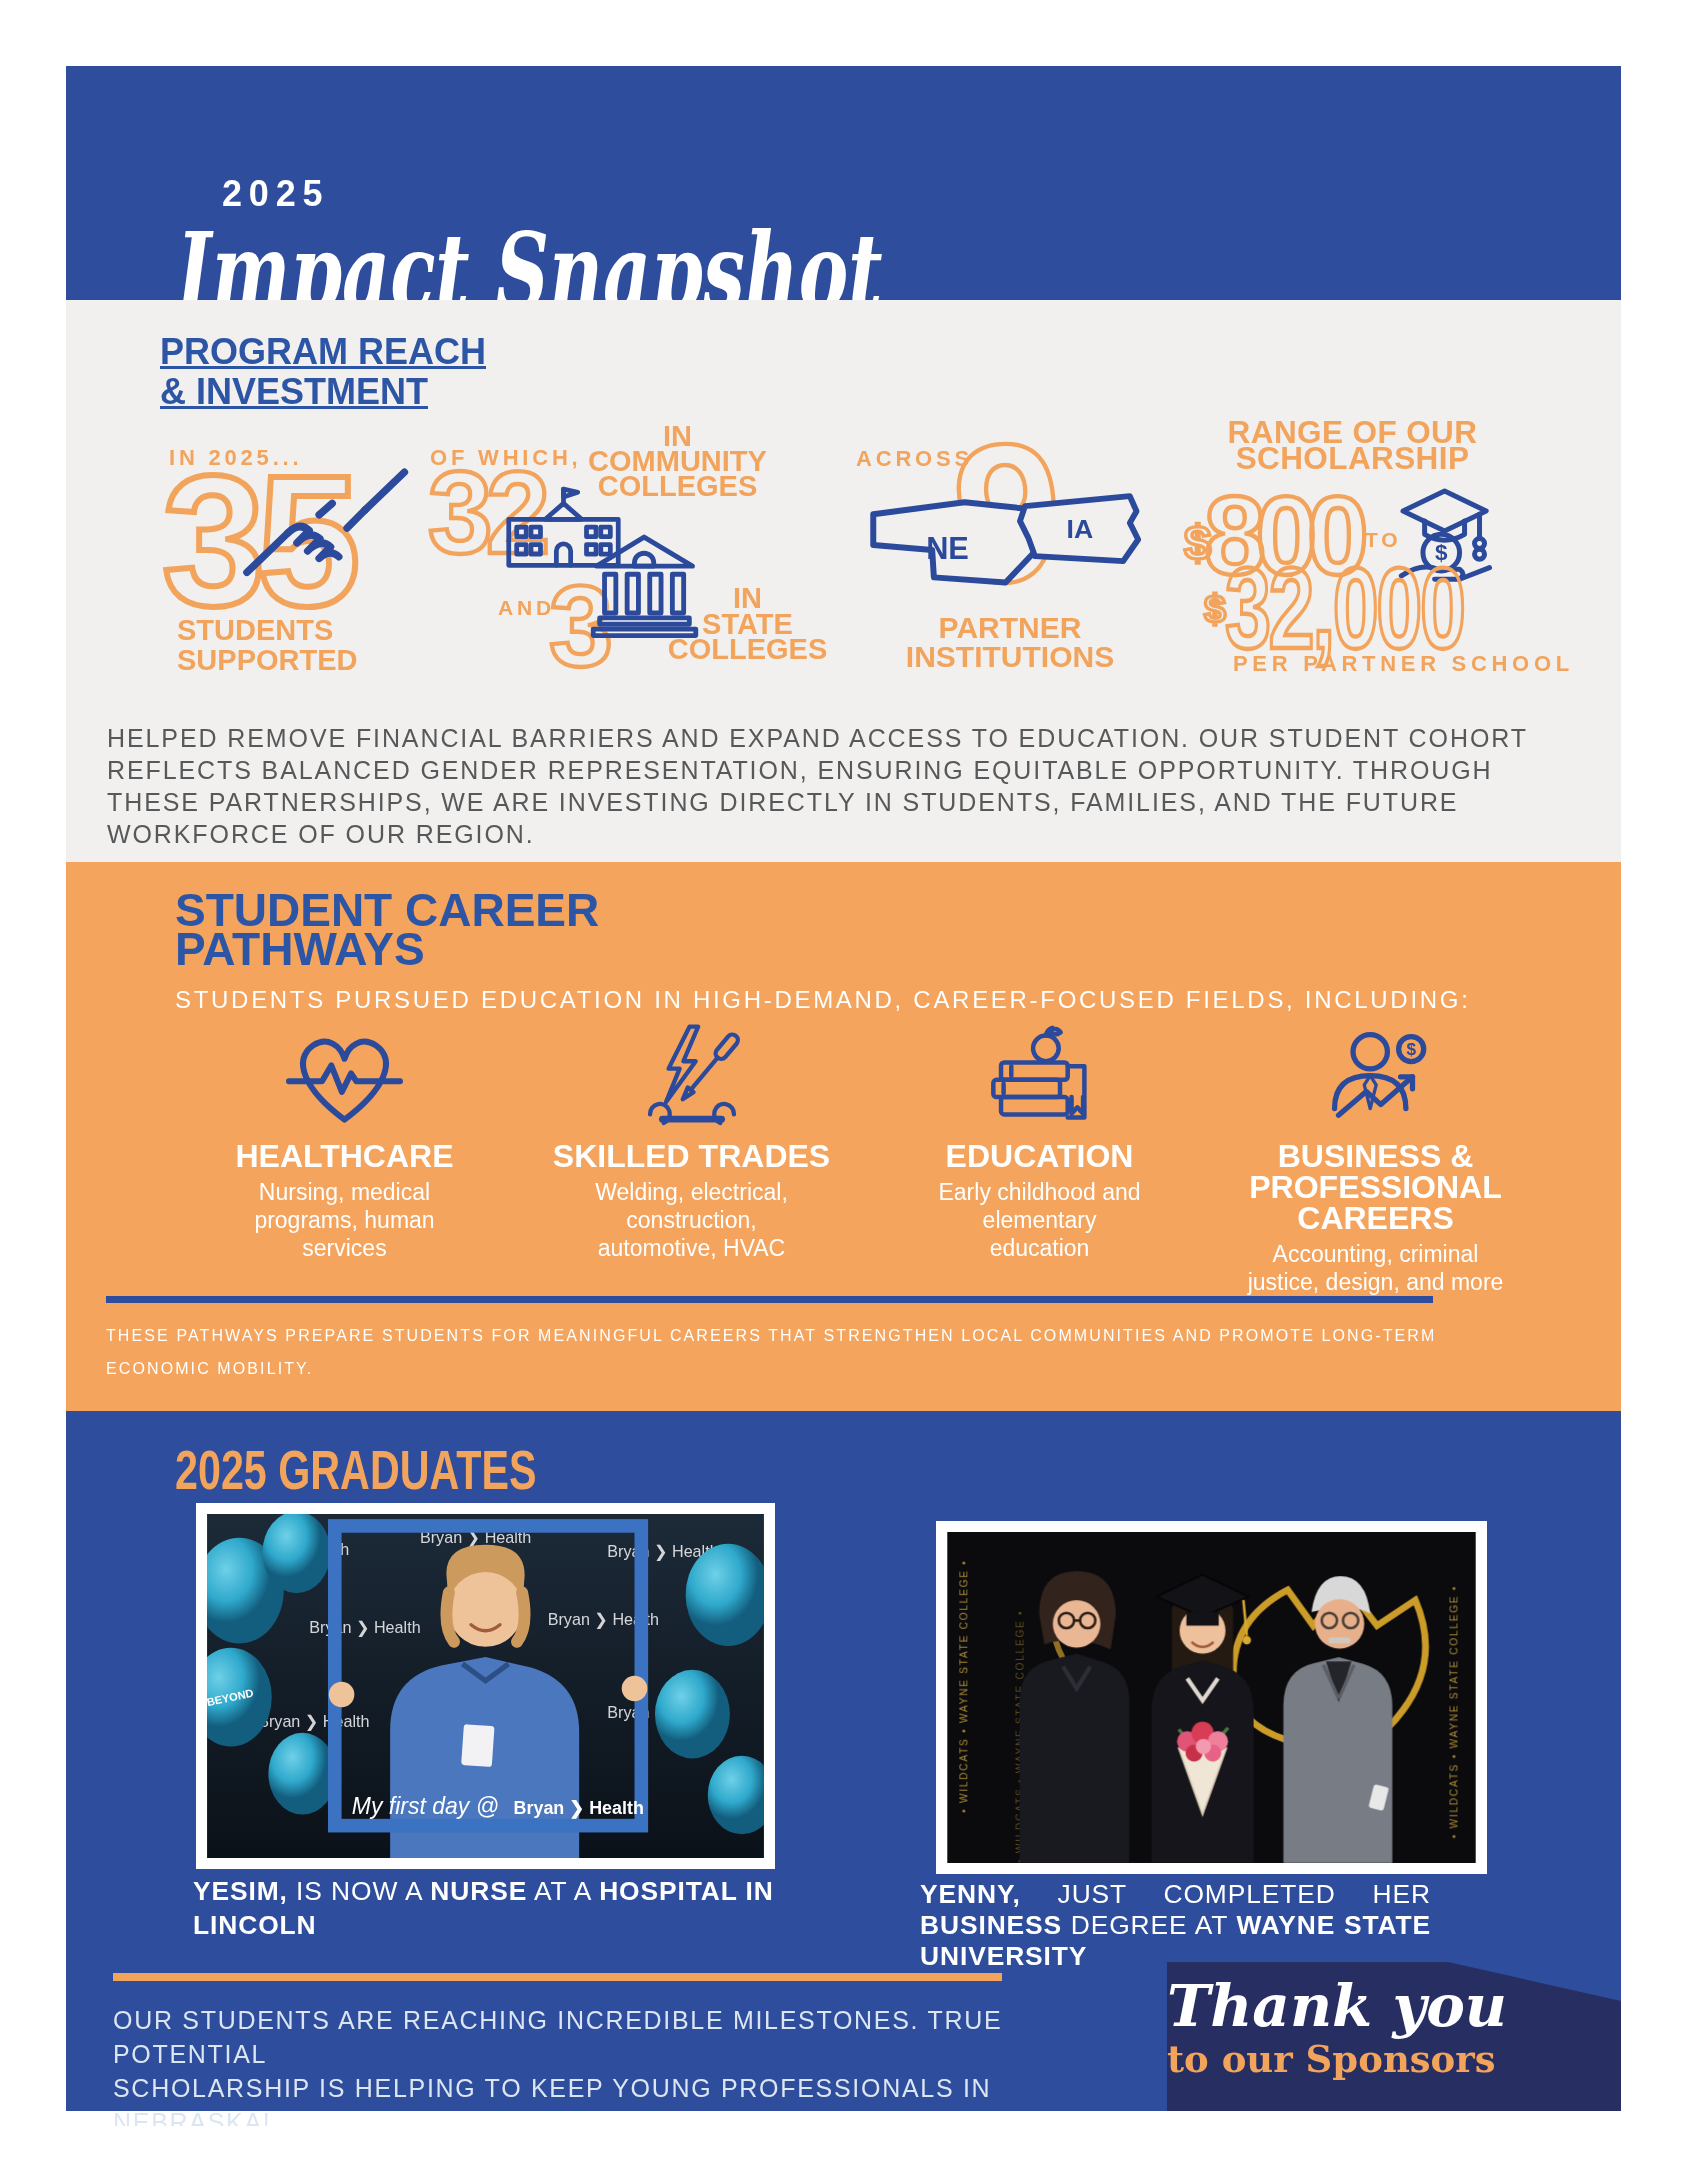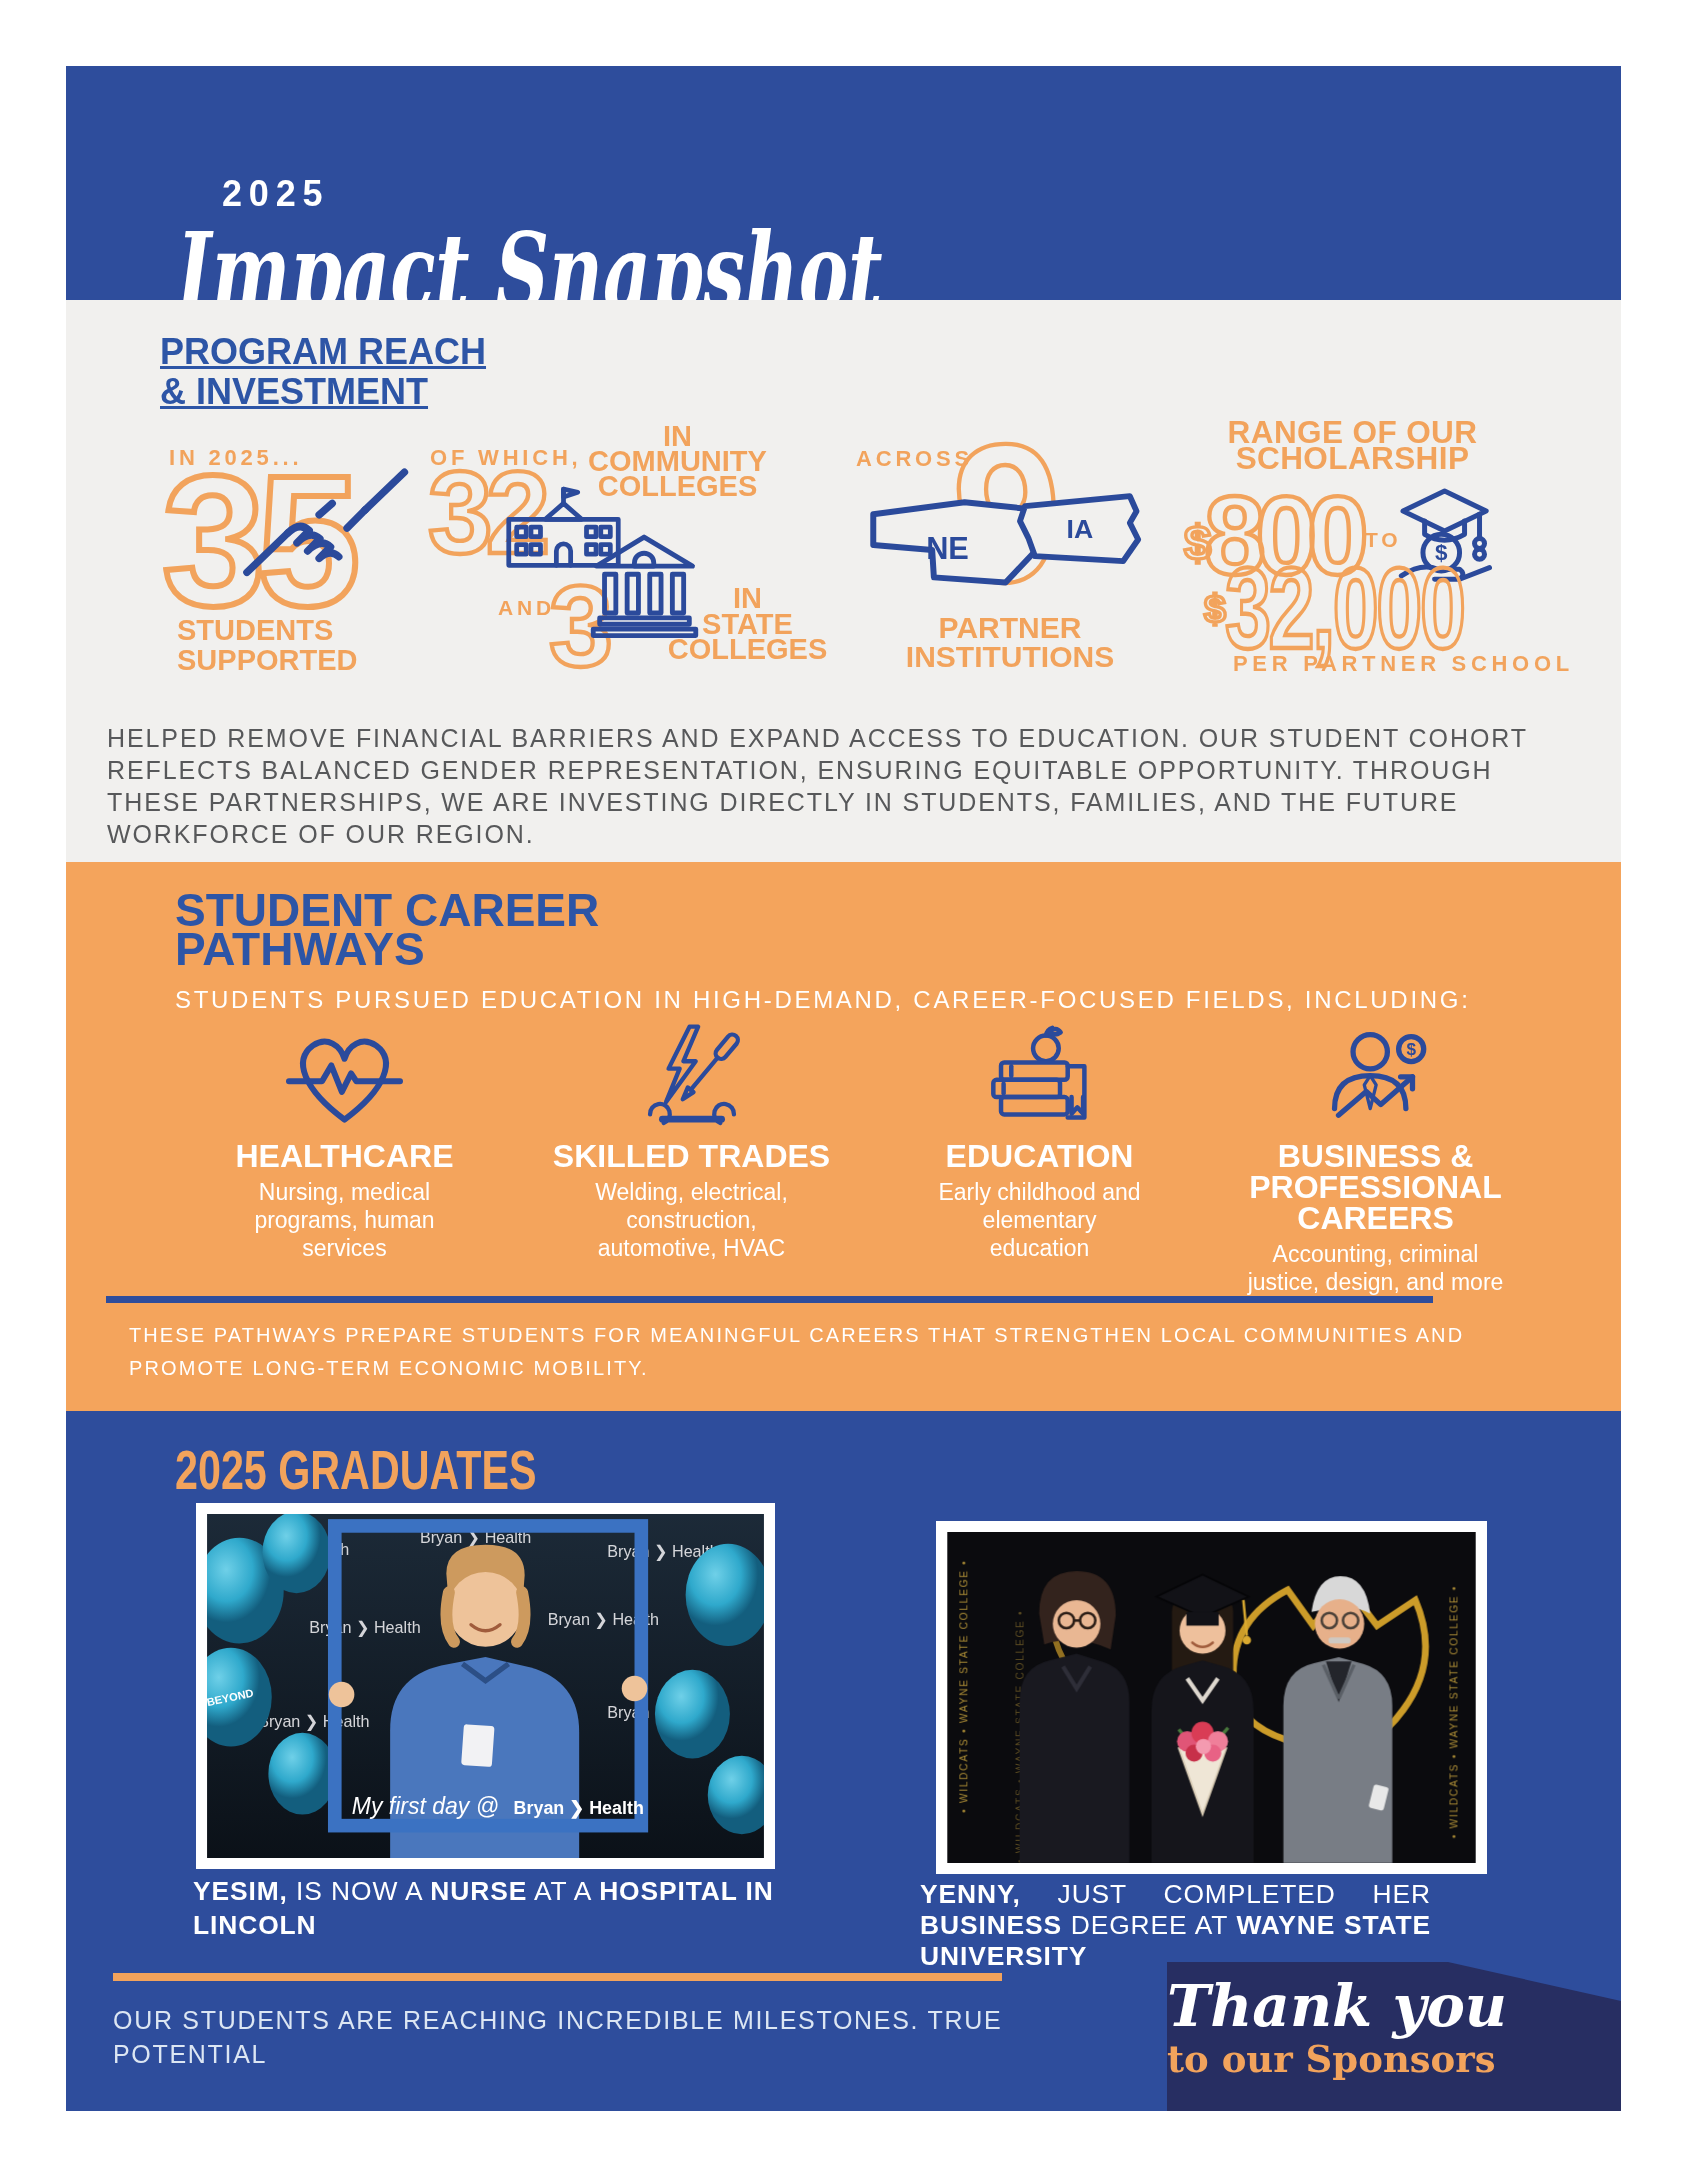--- a/index.html
+++ b/index.html
@@ -65,22 +65,22 @@
   .careers-h{left:175px;top:891px;font-size:46px;line-height:39px;font-weight:800;color:var(--heading-blue);}
   .careers-sub{left:175px;top:986px;font-size:24px;letter-spacing:2.7px;color:#fff;font-weight:500;}
   .col{top:1022px;width:281px;text-align:center;color:#fff;}
   .col1{left:204px;} .col2{left:551px;} .col3{left:899px;} .col4{left:1235px;}
   .icon-box{height:112px;display:flex;align-items:center;justify-content:center;}
   .ctitle{font-size:32px;line-height:31px;font-weight:800;margin-top:6.8px;}
   .t-line{display:block;} .t-line:empty{display:none;}
   .cdesc{font-size:23px;line-height:28px;font-weight:400;max-width:215px;margin:6px auto 0;}
   .col4 .cdesc{max-width:266px;}
   .careers-divider{left:106px;top:1296px;width:1327px;height:6.8px;background:var(--blue);}
-  .careers-footer{left:106px;top:1319px;width:1431px;font-size:20px;line-height:33px;
-    letter-spacing:2.1px;color:#fff;font-weight:400;margin-left:23px;}
+  .careers-footer{left:106px;top:1319px;width:1431px;font-size:16px;line-height:33px;
+    letter-spacing:2.1px;color:#fff;font-weight:400;}
 
   
   .grads{left:66px;top:1411px;width:1555px;height:700px;background:var(--blue);}
   .grads-h{left:175px;top:1438px;font-size:55px;font-weight:800;color:var(--orange);
     transform:scaleX(.75);transform-origin:left top;white-space:nowrap;}
   .photo-frame{background:#fff;}
   .pf-left{left:196px;top:1503px;width:579px;height:366px;}
   .pf-right{left:936px;top:1521px;width:551px;height:353px;}
   .photo-inner{position:absolute;left:11px;top:11px;overflow:hidden;}
   .caption{color:#fff;font-size:26.4px;letter-spacing:0.9px;}
@@ -428,20 +428,21 @@
     </div>
   </div>
 
   <p class="abs caption cap-left" style="margin:0"><b>YESIM,</b><span> IS NOW A </span><b>NURSE</b><span> AT A </span><b>HOSPITAL IN LINCOLN</b></p>
 
   <p class="abs caption cap-right" style="margin:0"><b>YENNY,</b><span> JUST COMPLETED HER </span><b>BUSINESS</b><span> DEGREE AT </span><b>WAYNE STATE UNIVERSITY</b></p>
 
   <div class="abs grads-rule"></div>
   <div class="abs grads-footer">
     <span class="t-line">OUR STUDENTS ARE REACHING INCREDIBLE MILESTONES. TRUE POTENTIAL</span>
+    <span class="t-line">SCHOLARSHIP IS HELPING TO KEEP YOUNG PROFESSIONALS IN NEBRASKA!</span>
   </div>
 
   <div class="abs thanks-box">
     <div class="thanks-1">Thank you</div>
     <div class="thanks-2">to our Sponsors</div>
   </div>
   <div class="abs thanks-wedge"></div>
 
 </div>
 

